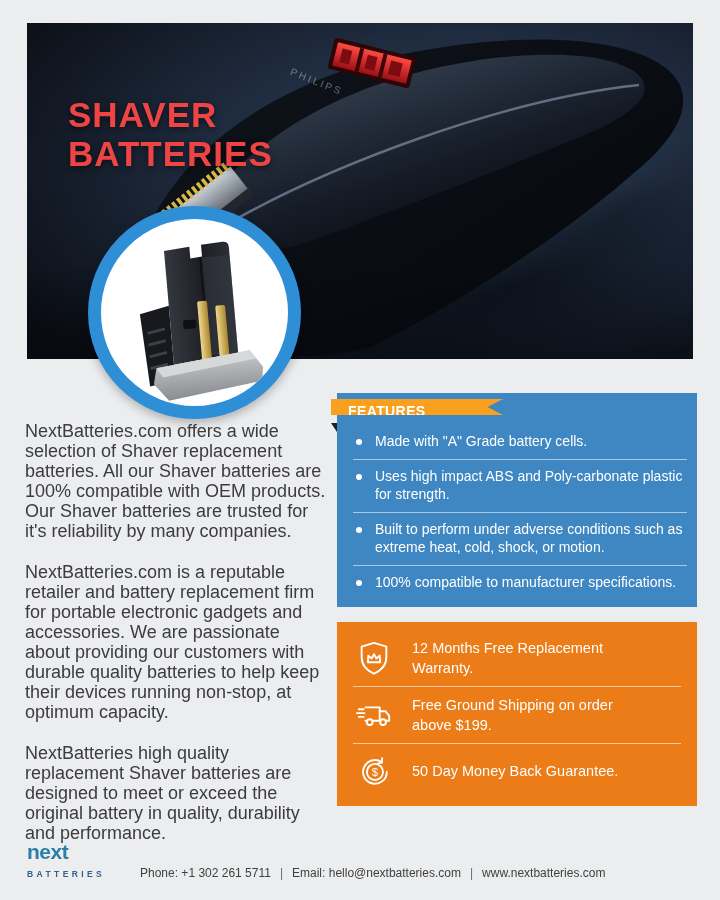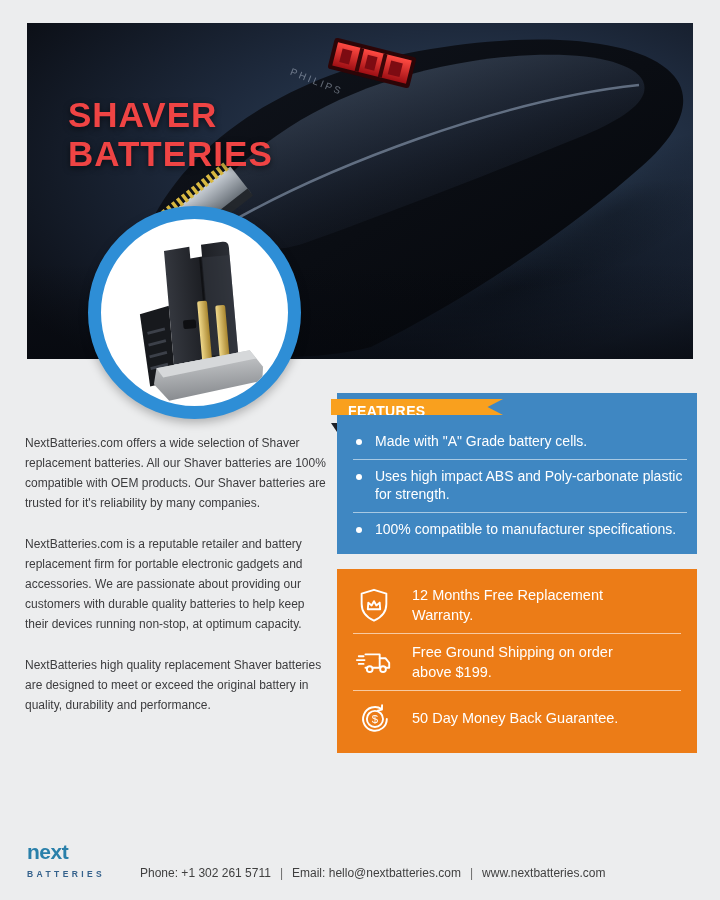--- a/index.html
+++ b/index.html
@@ -15,21 +15,21 @@
                 text-shadow:0 2px 6px rgba(0,0,0,.55);margin-top:16px; }
 
   
   .badge { position:absolute; left:88px; top:206px; width:213px; height:213px; border-radius:50%;
            background:#ffffff; border:13px solid #2e8ed6; overflow:hidden;
            box-shadow:0 4px 10px rgba(0,0,0,.25); }
   .badge svg { display:block; width:100%; height:100%; }
 
   
   .intro { position:absolute; left:25px; top:421px; width:302px; color:#3c3c3e;
-           font-size:12px; line-height:20px;margin-top:12px; }
+           font-size:18px; line-height:20px; }
   .intro p { margin-bottom:21px; }
 
   
   .right-col { position:absolute; left:337px; top:393px; width:360px; }
 
   .features-panel { position:relative; background:#3f87c2; padding:32px 10px 8px 16px; }
   .ribbon { position:absolute; left:-6px; top:6px; width:172px; height:16px; background:#f9a01e;
             clip-path:polygon(0 0, 100% 0, 91% 50%, 100% 100%, 0 100%);
             color:#ffffff; font-weight:bold; font-size:14px; line-height:24px;
             padding-left:17px; letter-spacing:0.4px; }
@@ -179,20 +179,21 @@
   </div>
 
   <div class="right-col">
 
     <div class="features-panel">
       <div class="ribbon">FEATURES</div>
       <div class="ribbon-fold"></div>
       <ul class="features-list">
         <li>Made with "A" Grade battery cells.</li>
         <li>Uses high impact ABS and Poly-carbonate plastic for strength.</li>
+        <li>Built to perform under adverse conditions such as extreme heat, cold, shock, or motion.</li>
         <li>100% compatible to manufacturer specifications.</li>
       </ul>
     </div>
 
     <div class="guarantees-panel">
       <div class="g-row">
         <svg class="g-icon" viewBox="0 0 40 40" fill="none" stroke="#ffffff" stroke-width="2" stroke-linejoin="round" stroke-linecap="round">
           <path d="M20 4 L33 8 V19 C33 28 27 33.5 20 36.5 C13 33.5 7 28 7 19 V8 Z"></path>
           <path d="M13.5 24.5 L14 17.5 L17.5 20.5 L20 16 L22.5 20.5 L26 17.5 L26.5 24.5 Z"></path>
         </svg>

